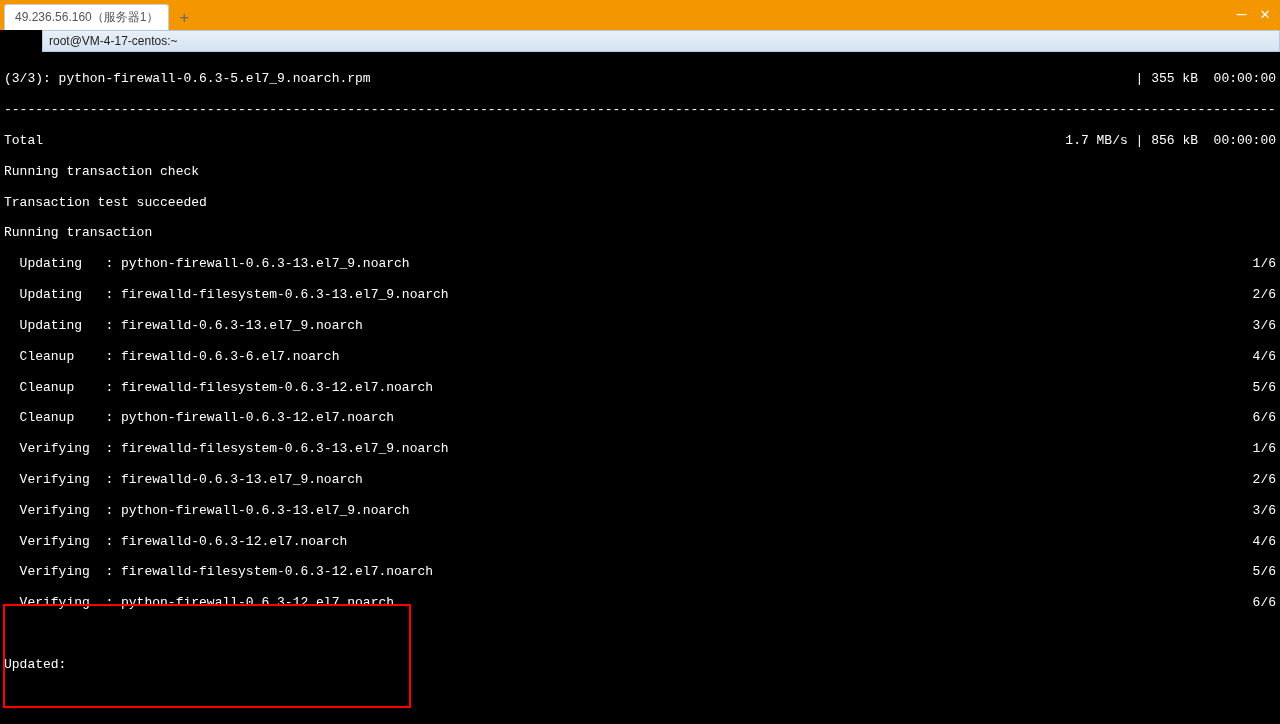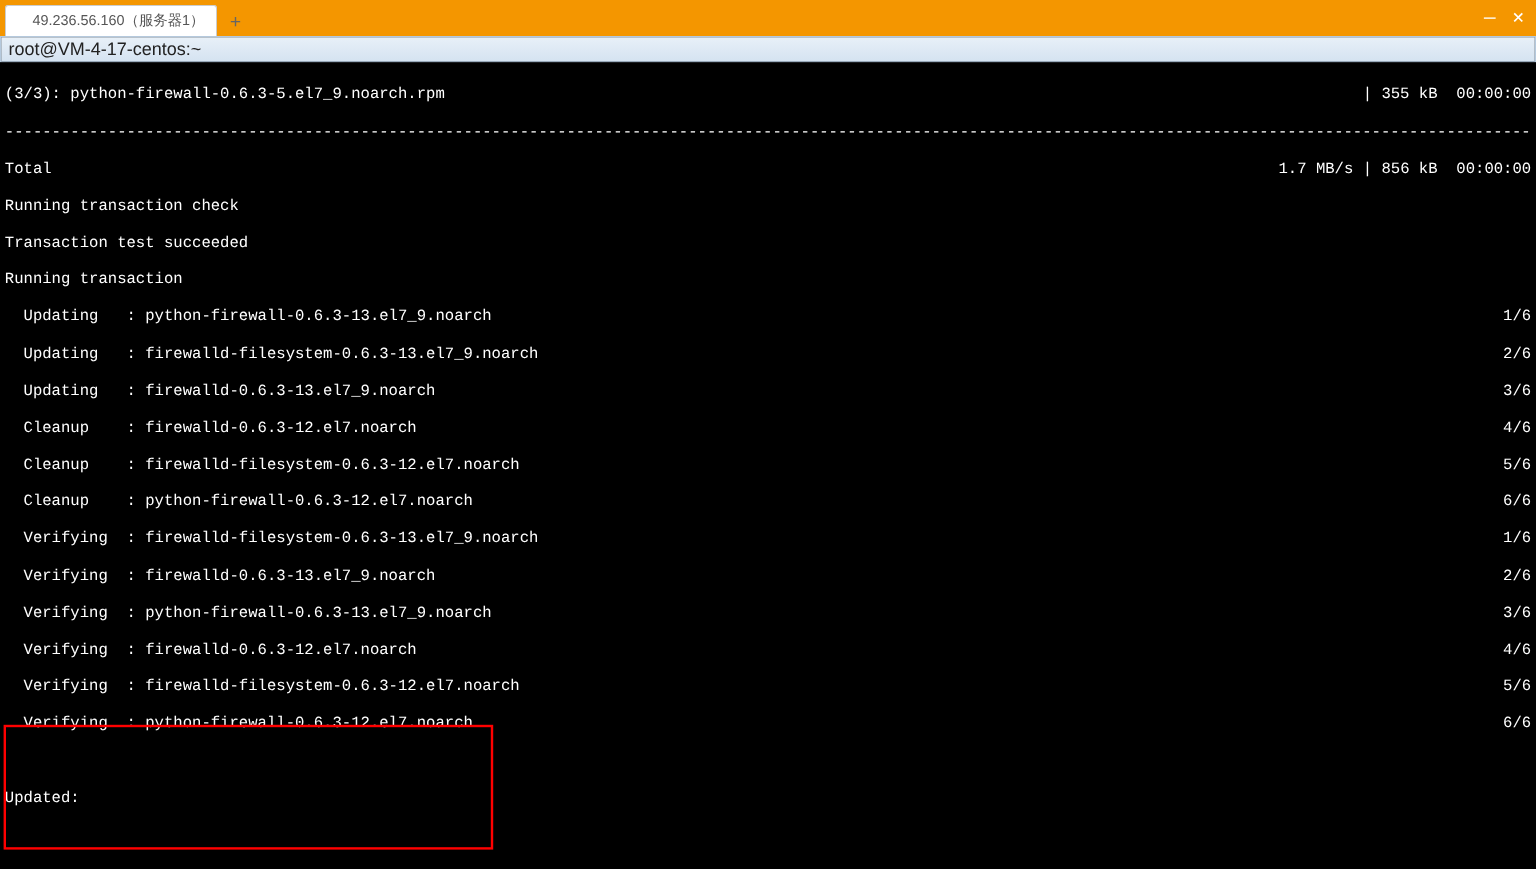--- a/index.html
+++ b/index.html
@@ -18,21 +18,21 @@
     display: flex;
     align-items: flex-end;
     justify-content: space-between;
     padding-left: 4px;
   }
   .tabs { display: flex; align-items: flex-end; gap: 0; }
   .tab {
     background: #fff;
     border: 1px solid #ccc;
     border-bottom: none;
-    padding: 4px 10px 4px 22px;
+    padding: 4px 10px 4px 10px;
     font-size: 12px;
     color: #555;
     font-family: "Microsoft YaHei", Arial, sans-serif;
     display: flex;
     align-items: flex-end;
     border-radius: 3px 3px 0 0;
   }
   .new-tab {
     background: transparent;
     border: none;
@@ -43,23 +43,24 @@
   }
   .win-controls { display: flex; gap: 14px; padding-right: 10px; align-items:center; height:100%; }
   .win-btn { color: #fff; font-size: 16px; cursor: pointer; line-height:1; }
   .pathbar {
     height: 22px;
     background: linear-gradient(#e8f0f8, #d5e3f1);
     border: 1px solid #b5c9dd;
     display: flex;
     align-items: center;
     padding: 0 6px;
-    font-size: 15px;
+    font-size: 12px;
     color: #222;
     font-family: Arial, sans-serif;
+    margin-left: 42px;
   }
   .terminal {
     background: #000;
     padding: 4px 4px;
     line-height: 15.4px;
     white-space: pre;
     font-family: "Consolas", "Courier New", monospace;
     font-size: 13px;
   }
   .term-line { white-space: pre; }
@@ -100,21 +101,21 @@
 <div class="terminal">
 <div class="term-line"><span>(3/3): python-firewall-0.6.3-5.el7_9.noarch.rpm</span><span class="right">| 355 kB  00:00:00</span></div>
 <div class="term-line hr-line">--------------------------------------------------------------------------------------------------------------------------------------------------------------------------------</div>
 <div class="term-line"><span>Total</span><span class="right">1.7 MB/s | 856 kB  00:00:00</span></div>
 <div class="term-line">Running transaction check</div>
 <div class="term-line">Transaction test succeeded</div>
 <div class="term-line">Running transaction</div>
 <div class="term-line"><span>  Updating   : python-firewall-0.6.3-13.el7_9.noarch</span><span class="right">1/6</span></div>
 <div class="term-line"><span>  Updating   : firewalld-filesystem-0.6.3-13.el7_9.noarch</span><span class="right">2/6</span></div>
 <div class="term-line"><span>  Updating   : firewalld-0.6.3-13.el7_9.noarch</span><span class="right">3/6</span></div>
-<div class="term-line"><span>  Cleanup    : firewalld-0.6.3-12.el7.noarch</span><span class="right">4/6</span></div>
+<div class="term-line"><span>  Cleanup    : firewalld-0.6.3-6.el7.noarch</span><span class="right">4/6</span></div>
 <div class="term-line"><span>  Cleanup    : firewalld-filesystem-0.6.3-12.el7.noarch</span><span class="right">5/6</span></div>
 <div class="term-line"><span>  Cleanup    : python-firewall-0.6.3-12.el7.noarch</span><span class="right">6/6</span></div>
 <div class="term-line"><span>  Verifying  : firewalld-filesystem-0.6.3-13.el7_9.noarch</span><span class="right">1/6</span></div>
 <div class="term-line"><span>  Verifying  : firewalld-0.6.3-13.el7_9.noarch</span><span class="right">2/6</span></div>
 <div class="term-line"><span>  Verifying  : python-firewall-0.6.3-13.el7_9.noarch</span><span class="right">3/6</span></div>
 <div class="term-line"><span>  Verifying  : firewalld-0.6.3-12.el7.noarch</span><span class="right">4/6</span></div>
 <div class="term-line"><span>  Verifying  : firewalld-filesystem-0.6.3-12.el7.noarch</span><span class="right">5/6</span></div>
 <div class="term-line"><span>  Verifying  : python-firewall-0.6.3-12.el7.noarch</span><span class="right">6/6</span></div>
 <div class="term-line">&nbsp;</div>
 <div class="term-line">Updated:</div>

